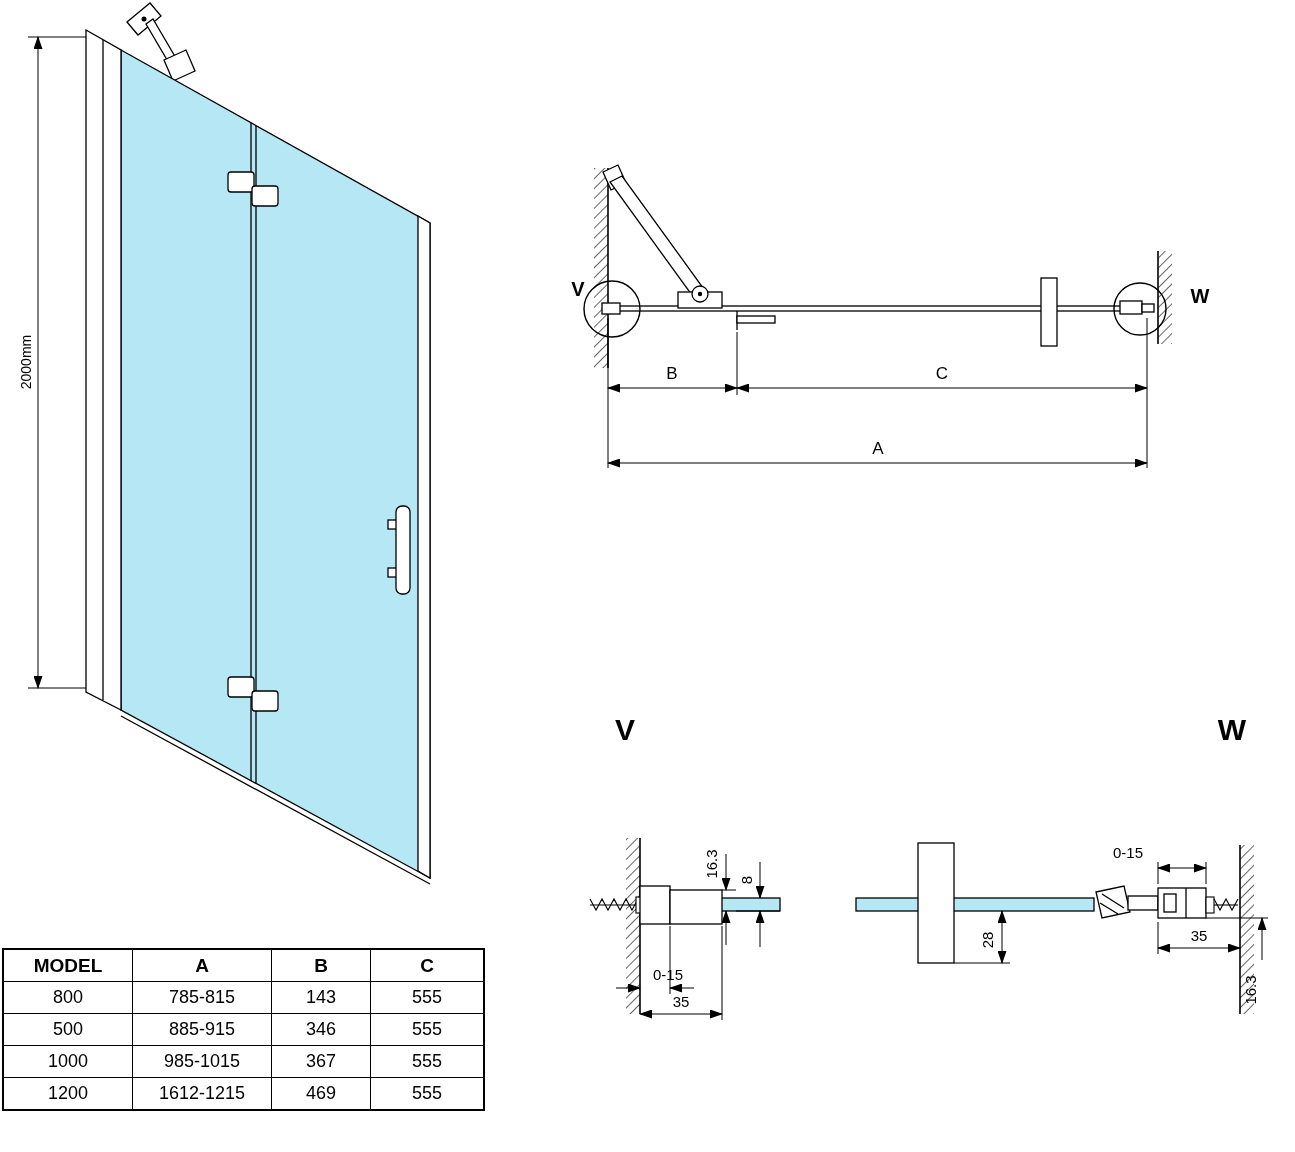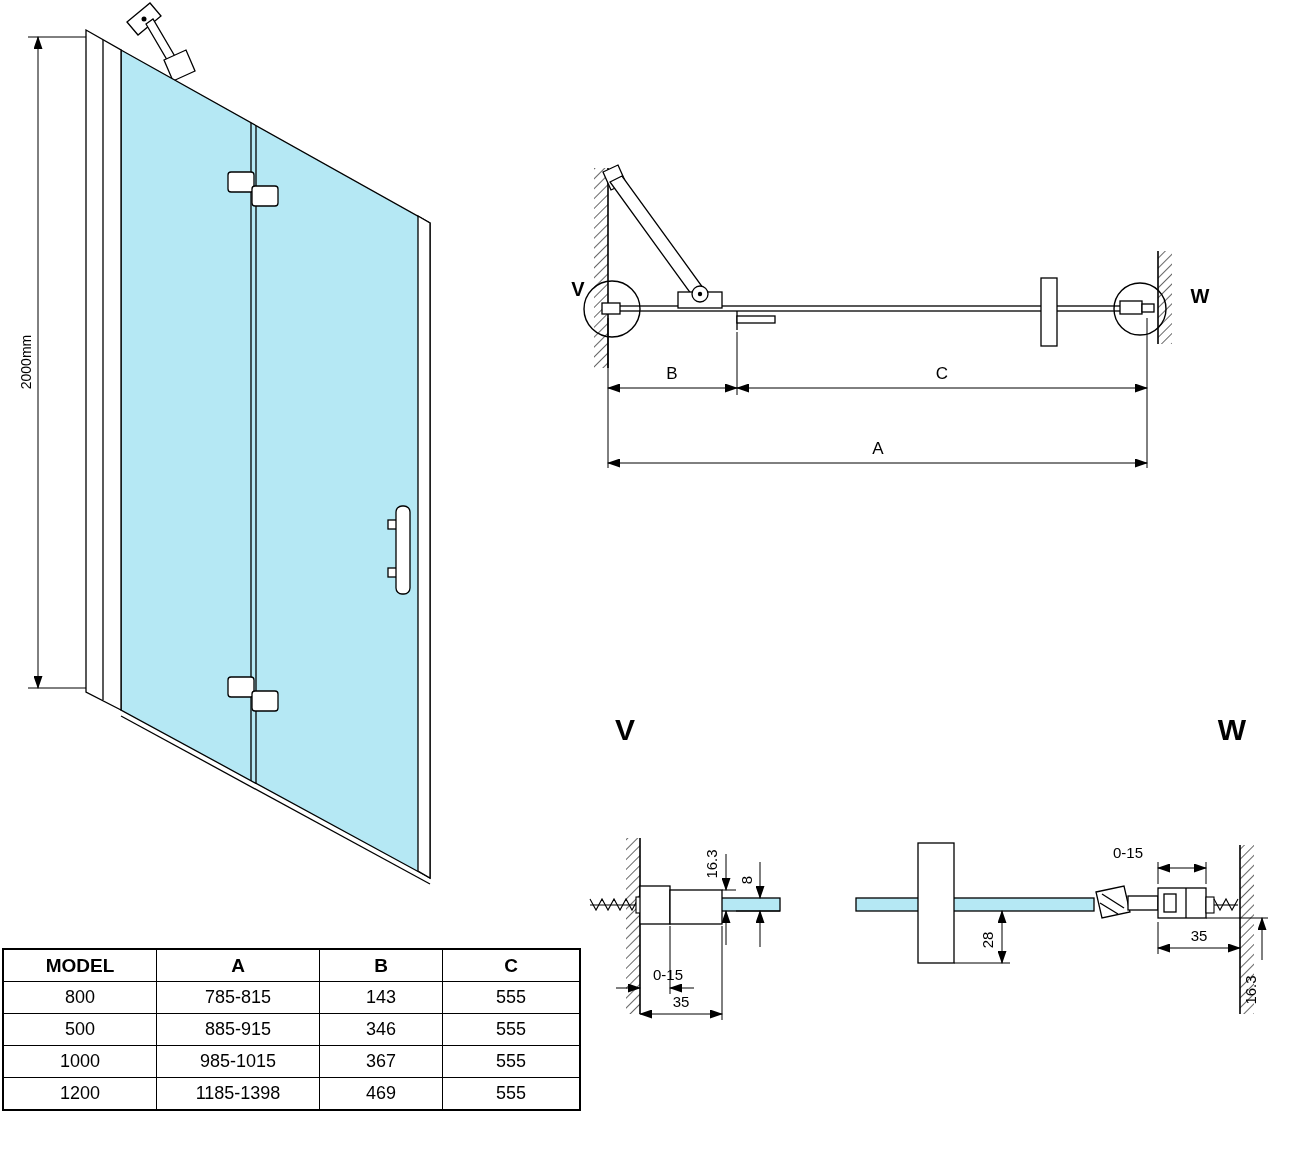--- a/index.html
+++ b/index.html
@@ -7,21 +7,21 @@
           font-family:"Liberation Sans",sans-serif;color:#000;}
   svg{position:absolute;left:0;top:0;}
   svg text{font-family:"Liberation Sans",sans-serif;fill:#000;}
   .dim-t{font-size:15px;}
   .dim-big{font-size:17px;}
   .marker-t{font-size:20px;font-weight:bold;}
   .title-t{font-size:30px;font-weight:bold;}
   table.size{position:absolute;left:2px;top:948px;border-collapse:collapse;
              border:2.5px solid #000;table-layout:fixed;}
   table.size th,table.size td{border:1.6px solid #000;text-align:center;
-             font-size:18px;height:31px;padding:0 12px;background:#fff;}
+             font-size:18px;height:31px;padding:0 0;background:#fff;}
   table.size th{font-size:19px;font-weight:bold;}
   .c0{width:128px}.c1{width:138px}.c2{width:98px}.c3{width:112px}
 </style>
 </head>
 <body>
 
 <div class="canvas">
 
 <svg width="1295" height="1152" viewBox="0 0 1295 1152">
   <defs>
@@ -265,20 +265,20 @@
       <td>555</td>
     </tr>
     <tr>
       <td>1000</td>
       <td>985-1015</td>
       <td>367</td>
       <td>555</td>
     </tr>
     <tr>
       <td>1200</td>
-      <td>1185-1398</td>
+      <td>1612-1215</td>
       <td>469</td>
       <td>555</td>
     </tr>
   </tbody>
 </table>
 
 </div>
 
 </body></html>

